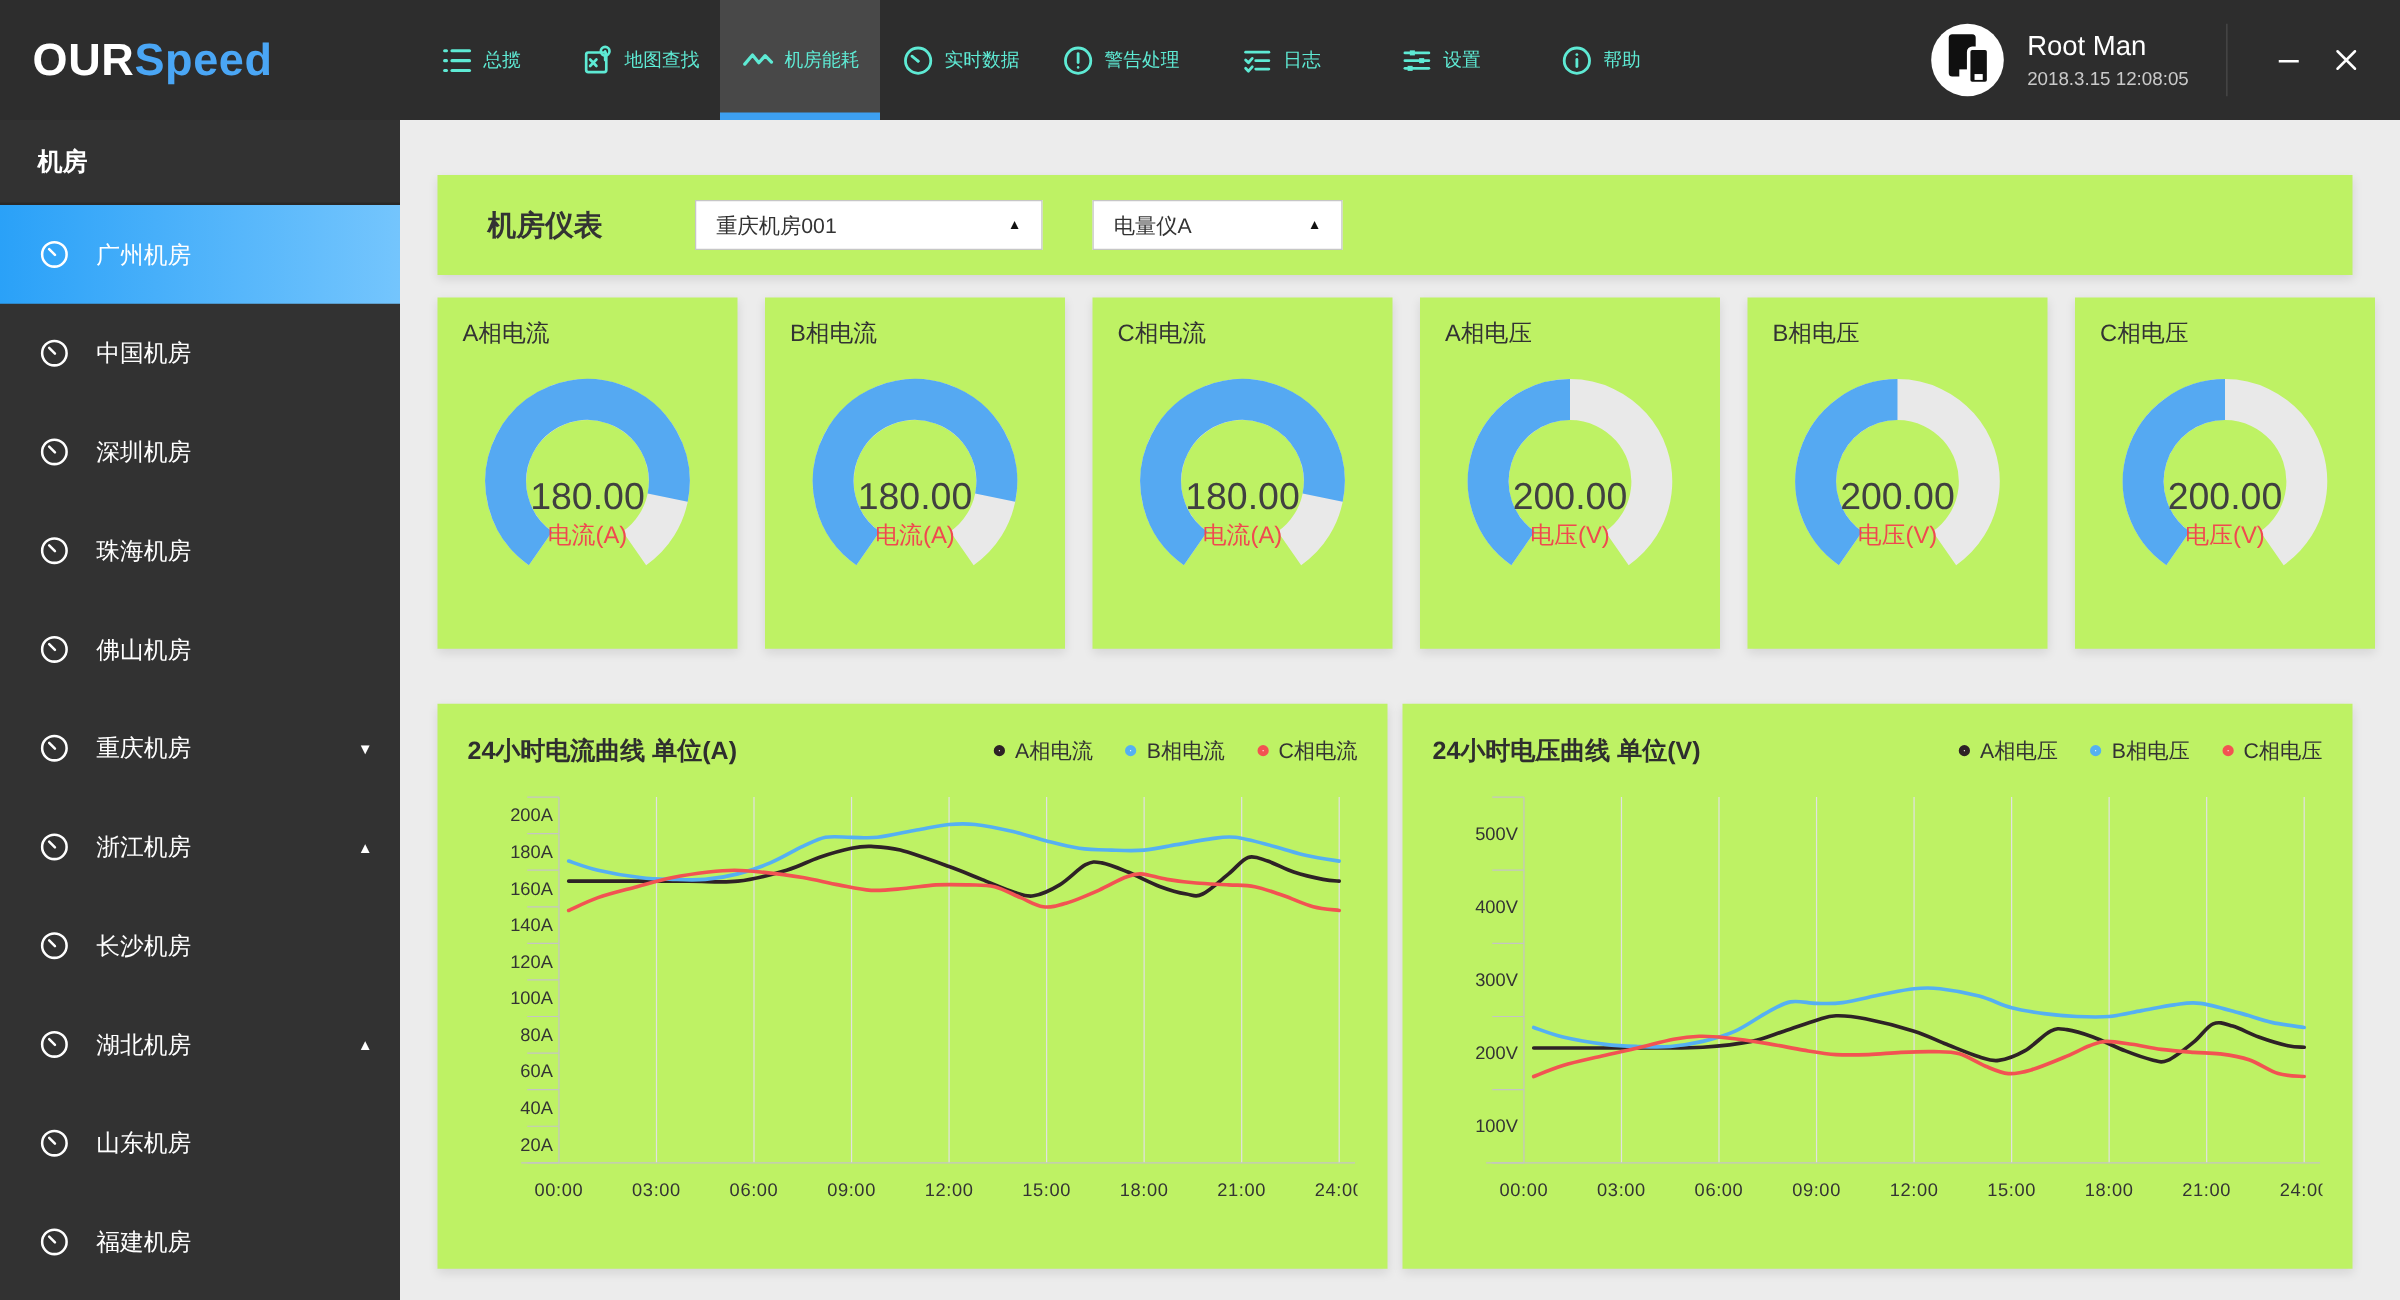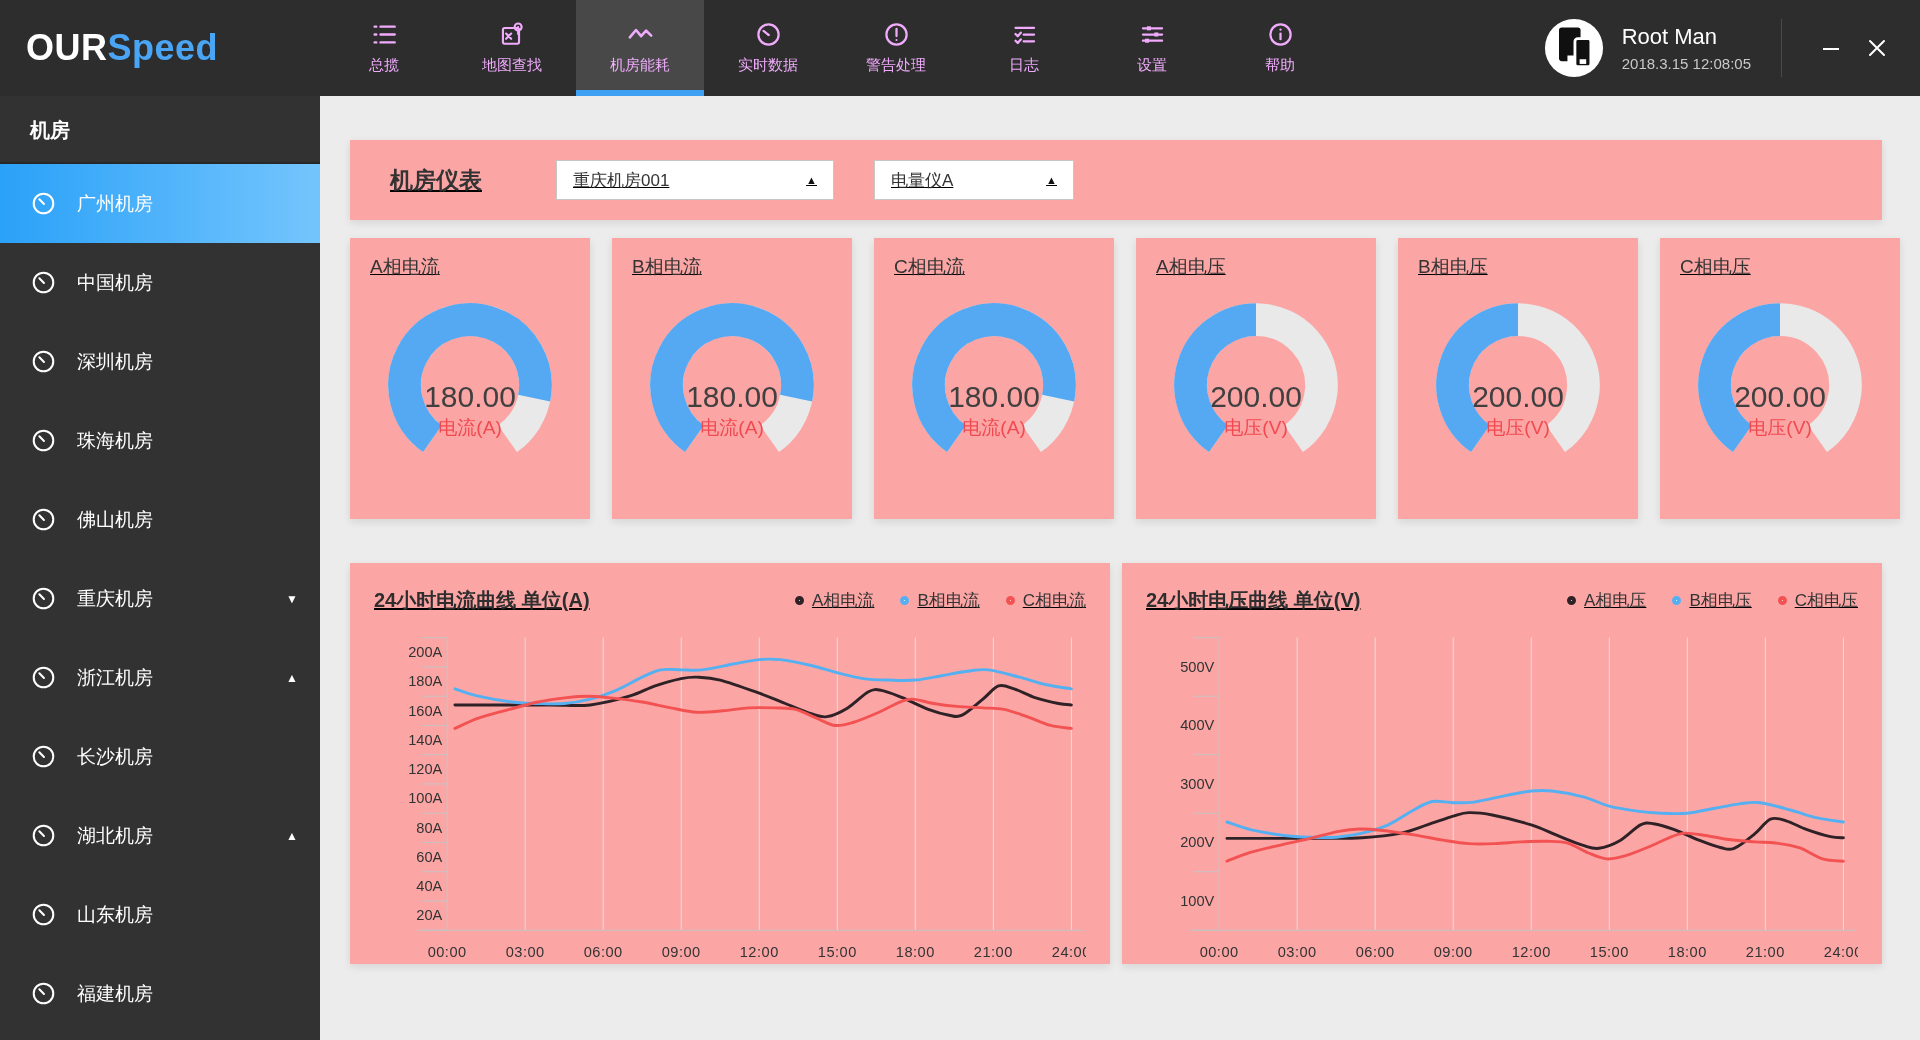--- a/index.html
+++ b/index.html
@@ -9,22 +9,22 @@
     background:#ececec;
     font-family:"Liberation Sans","DejaVu Sans",sans-serif;
     -webkit-font-smoothing:antialiased;
   }
   
   .topbar { height:96px; background:#2d2d2d; display:flex; align-items:stretch; }
   .logo { width:320px; display:flex; align-items:center; padding-left:26px;
           font-size:36px; font-weight:600; color:#fff; letter-spacing:.5px; }
   .logo .accent { color:#4aa6f5; }
   .nav { display:flex; }
-  .tab { width:128px; display:flex; flex-direction:column; align-items:center;
-         justify-content:center; gap:8px; color:#f0abfc; cursor:pointer; position:relative; }
+  .tab { width:128px; display:flex; flex-direction:row; align-items:center;
+         justify-content:center; gap:8px; color:#5eead4; cursor:pointer; position:relative; }
   .tab svg { width:27px; height:27px; }
   .tab .lbl { font-size:15px; }
   .tab.active { background:#484848; }
   .tab.active::after { content:""; position:absolute; left:0; right:0; bottom:0;
          height:6px; background:#3da0f2; }
   .userbox { margin-left:auto; display:flex; align-items:center; gap:18px; }
   .avatar { width:60px; height:60px; cursor:pointer; }
   .uname { font-size:22px; color:#fff; }
   .udate { font-size:15px; color:#c9c9c9; margin-top:5px; }
   .winctl { display:flex; align-items:center; margin-left:30px; padding-right:20px; }
@@ -37,34 +37,34 @@
   .sidebar { width:320px; background:#323232; color:#fff; flex:none; }
   .sb-header { height:68px; line-height:68px; padding-left:30px; font-size:20px;
                font-weight:bold; border-bottom:2px solid #282828; }
   .sb-item { height:79px; display:flex; align-items:center; gap:20px;
              padding:0 22px 0 30px; font-size:19px; cursor:pointer; }
   .sb-item svg { width:27px; height:27px; flex:none; }
   .sb-item.active { background:linear-gradient(90deg,#2aa1f8,#74c5fd); }
   .sb-item .arrow { margin-left:auto; font-size:12px; line-height:1; }
   
   .main { flex:1; padding:44px 38px 0 30px; overflow:hidden; }
-  .card { background:#fca5a5; box-shadow:0 3px 8px rgba(0,0,0,.10);text-decoration:underline; }
+  .card { background:#bef264; box-shadow:0 3px 8px rgba(0,0,0,.10); }
   .panel-head { height:80px; display:flex; align-items:center; padding:0 40px; }
   .panel-title { font-size:23px; font-weight:bold; color:#333; margin:0 74px 0 0; }
   .select { width:278px; height:40px; border:1px solid #c6c6c6; background:#fff;
             display:flex; align-items:center; padding:0 16px; font-size:17px;
             color:#333; cursor:pointer;gap:20px; }
   .select .caret { margin-left:auto; font-size:11px; color:#111; }
   .select.small { width:200px; margin-left:40px; }
   .gauges { display:flex; gap:22px; margin-top:18px; }
   .gauge-card { flex:1; height:281px; padding:16px 20px; }
   .gauge-title { font-size:19px; color:#333; }
   .gauge-card svg { display:block; width:200px; height:auto; margin:16px auto 0; }
   .charts { display:flex; gap:12px; margin-top:44px; }
-  .chart-card { flex:1; height:401px; padding:16px 24px;text-align:right; }
+  .chart-card { flex:1; height:452px; padding:16px 24px;text-align:right; }
   .chart-head { display:flex; align-items:center; justify-content:space-between; margin-top:8px; }
   .chart-title { font-size:20px; font-weight:bold; color:#2e2e2e; }
   .legend { display:flex; gap:26px; }
   .legend-item { display:flex; align-items:center; gap:8px; font-size:17px;
                  color:#333; cursor:pointer; }
   .ring { width:9px; height:9px; border-radius:50%; border:4px solid #000; background:#fff; }
   .chart-card .plot svg { width:100%; height:auto; display:block; margin-top:10px; }
   .plot text { font-family:"Liberation Sans","DejaVu Sans",sans-serif; }
 </style>
 </head>

